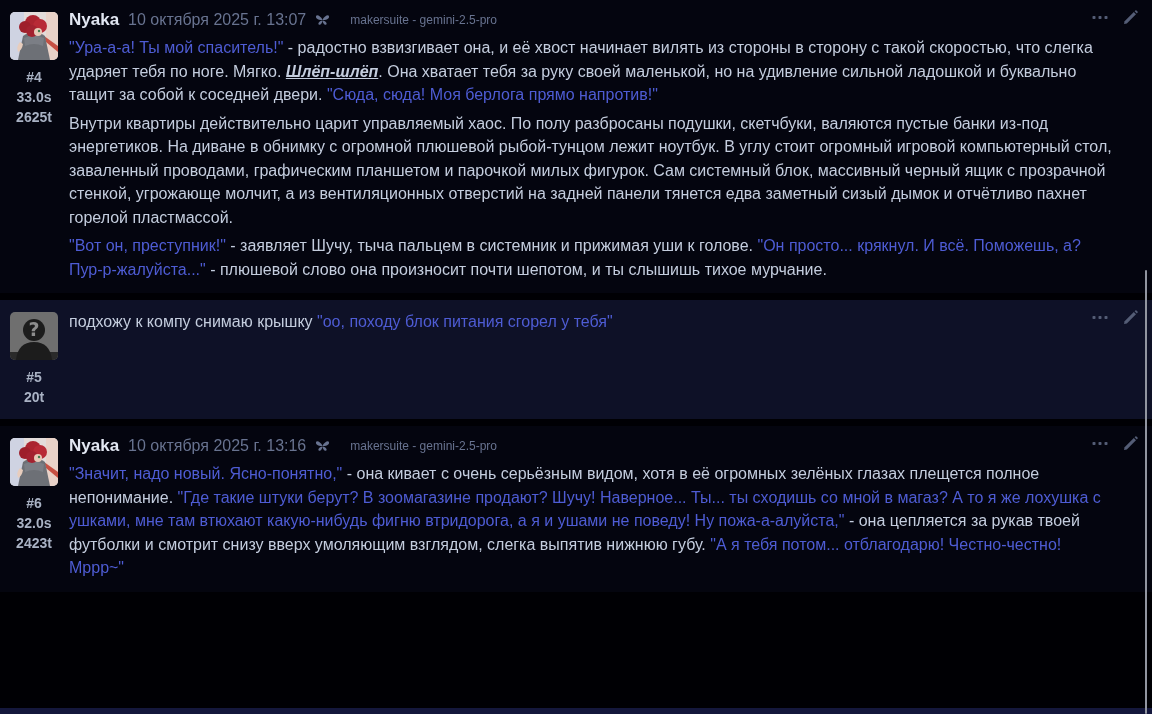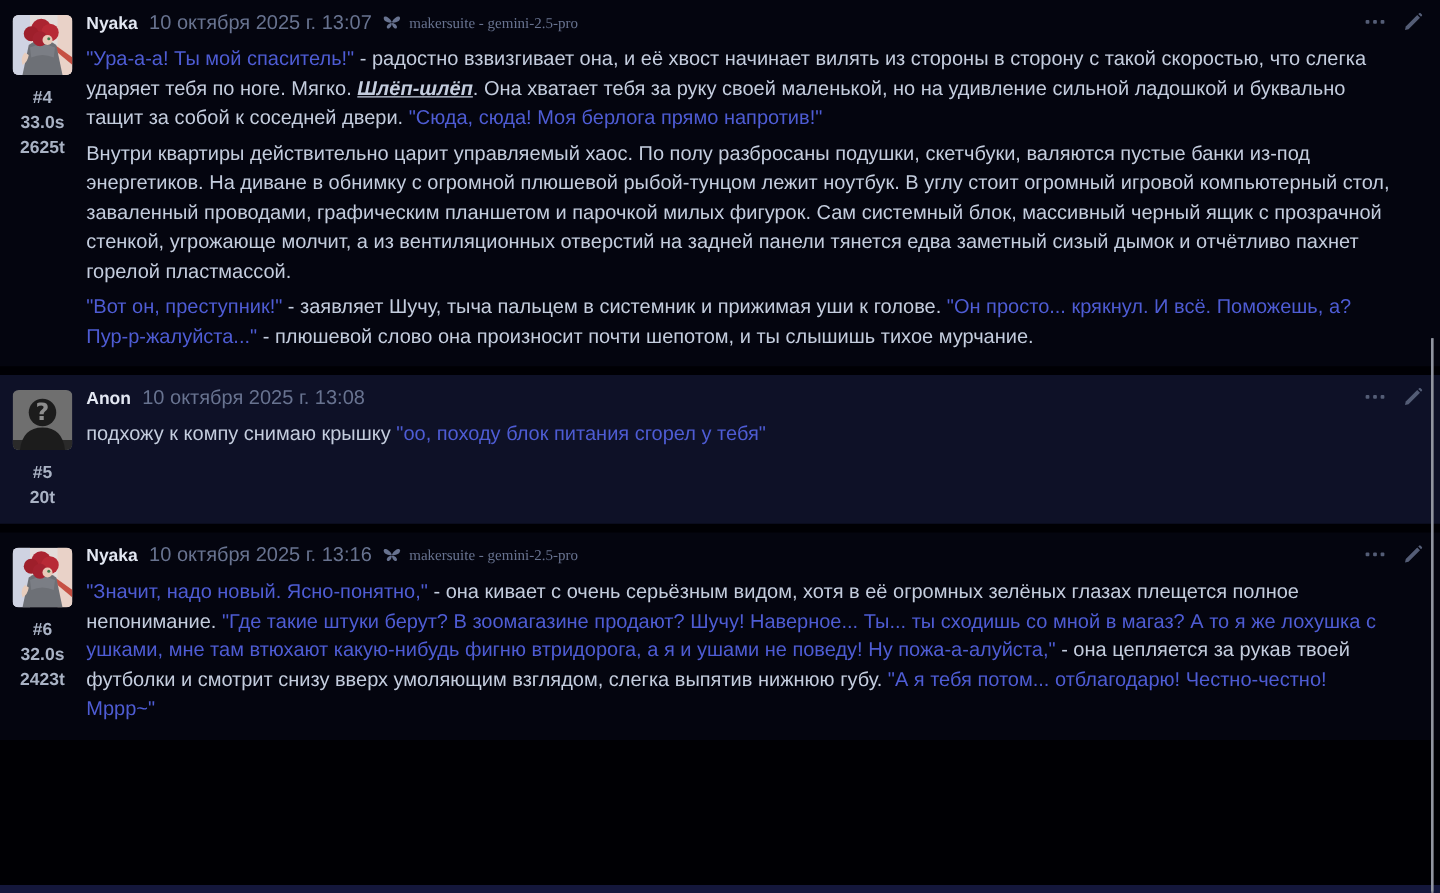--- a/index.html
+++ b/index.html
@@ -12,23 +12,23 @@
   #chat{display:flex;flex-direction:column;gap:7px;}
   .msg{display:flex;gap:11px;padding:10px 34px 12px 10px;position:relative;}
   .msg.char{background:#04050f;}
   .msg.user{background:#0e1127;}
   .leftcol{width:48px;flex-shrink:0;display:flex;flex-direction:column;align-items:center;}
   .avatar{width:48px;height:48px;border-radius:5px;overflow:hidden;margin-top:2px;flex-shrink:0;}
   .avatar svg{display:block;}
   .meta{margin-top:7px;text-align:center;color:#a9b2c4;font-size:14px;line-height:20px;font-weight:600;}
   .content{flex:1;min-width:0;}
   .hdr{display:flex;align-items:baseline;gap:9px;margin-bottom:5px;height:21px;}
-  .name{color:#e2e7f2;font-weight:700;font-size:14px;}
+  .name{color:#e2e7f2;font-weight:700;font-size:17px;}
   .stamp{color:#687390;font-size:16px;}
-  .model{color:#687390;font-size:12px;display:flex;align-items:center;gap:6px;font-family:Liberation Serif, serif;}
+  .model{color:#687390;font-size:12px;display:flex;align-items:center;gap:20px;}
   .model svg{position:relative;top:1px;}
   .actions{position:absolute;top:10px;right:14px;display:flex;align-items:center;gap:15px;}
   .actions .ic{cursor:pointer;display:inline-flex;}
   .body p{margin:0 0 0 0;padding:0;color:#c4cdde;font-size:16px;line-height:23.5px;}
   .body p + p{margin-top:5px;}
   .seg-quote{color:#4e5cd4;}
   .seg-bi{font-weight:700;font-style:italic;text-decoration:underline;}
   .peek{position:fixed;left:0;bottom:0;width:1152px;height:6px;background:#14173c;}
   .sb{position:fixed;top:270px;right:5px;width:2px;height:444px;background:#9195a0;border-radius:1px;}
 </style>
@@ -107,24 +107,20 @@
     <path d="M6 48 Q8 30 24 30 Q40 30 42 48 Z" fill="#1c1c1c"></path>
     <text x="24" y="24" text-anchor="middle" font-size="19" font-weight="bold" fill="#8d8d8d" font-family="DejaVu Sans, sans-serif">?</text>
   </svg>
         </div>
         <div class="meta">
           <div>#5</div>
           <div>20t</div>
         </div>
       </div>
       <div class="content">
-        <div class="hdr">
-          <span class="name">Anon</span>
-          <span class="stamp">10 октября 2025 г. 13:08</span>
-        </div>
         <div class="body">
           <p><span class="seg-normal">подхожу к компу снимаю крышку </span><span class="seg-quote">"оо, походу блок питания сгорел у тебя"</span></p>
         </div>
       </div>
       <div class="actions">
         <span class="ic">
           <svg width="16" height="5" viewBox="0 0 16 5" xmlns="http://www.w3.org/2000/svg" fill="#545d76">
     <rect x="0.5" y="1" width="3" height="3" rx="0.8"></rect>
     <rect x="6.5" y="1" width="3" height="3" rx="0.8"></rect>
     <rect x="12.5" y="1" width="3" height="3" rx="0.8"></rect>

